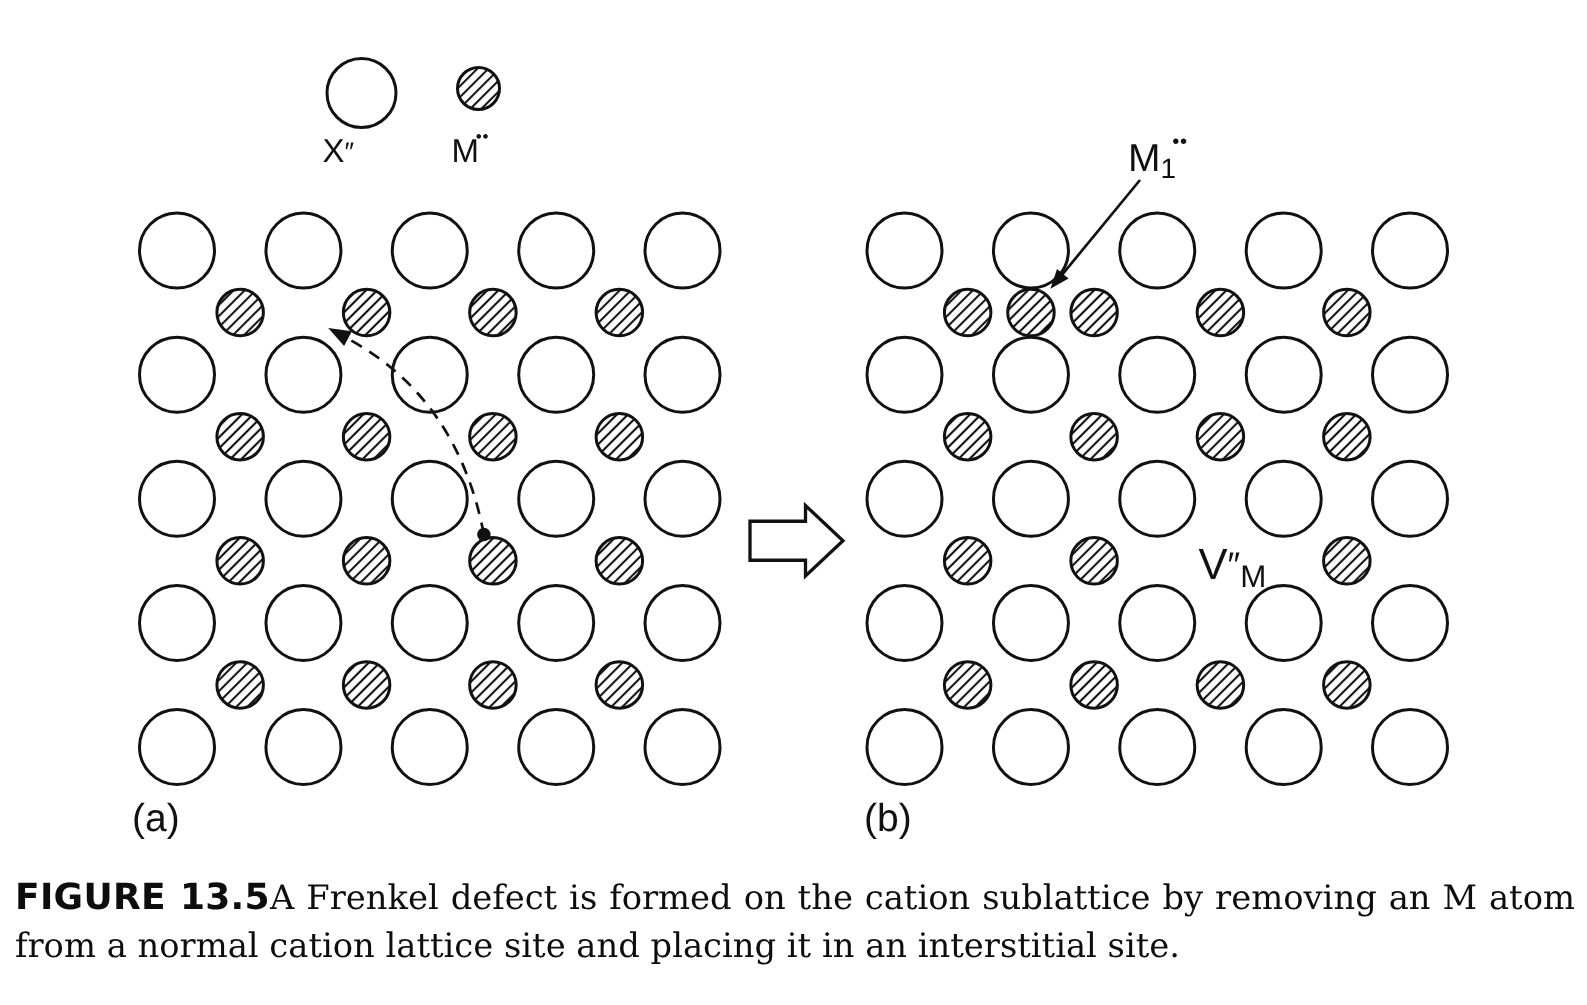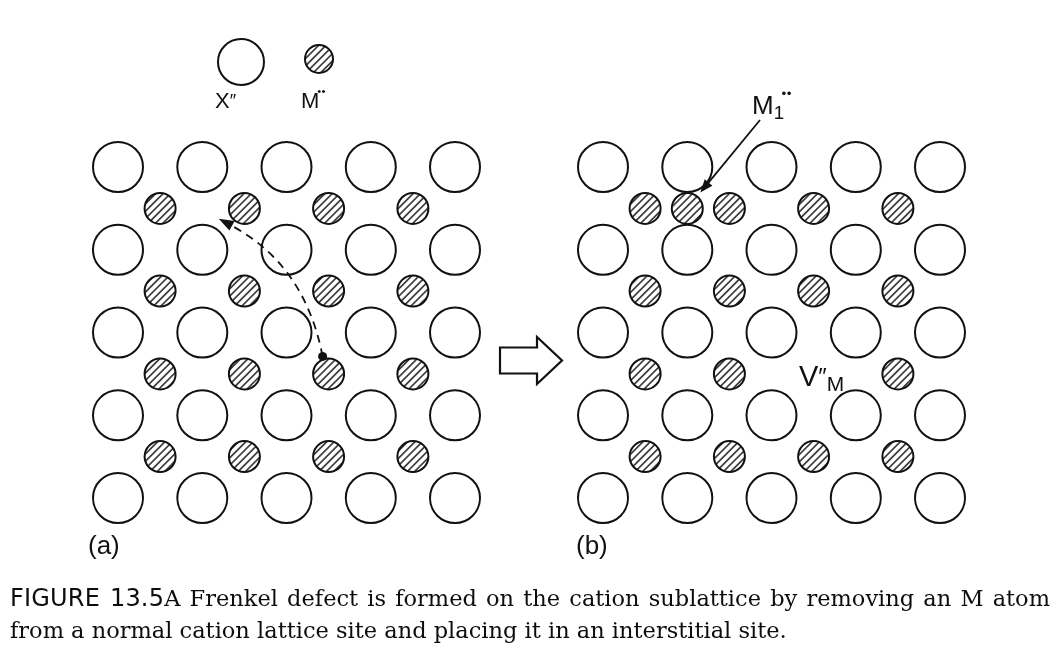--- a/index.html
+++ b/index.html
@@ -22,21 +22,21 @@
     top: 582px;
     width: 1040px;
     font-family: "DejaVu Serif", "Liberation Serif", serif;
     font-size: 22.5px;
     line-height: 32px;
     text-align: justify;
     color: #0d0d0d;
   }
   .cap-label {
     font-family: "DejaVu Sans", "Liberation Sans", sans-serif;
-    font-weight: normal;
+    font-weight: bold;
     font-size: 24px;
     letter-spacing: 0.2px;
   }
 </style>
 </head>
 <body>
 
 <svg id="diagram-svg" width="1058" height="578" viewBox="0 0 1058 578">
   <defs>
     <pattern id="hatch" width="5.2" height="5.2" patternUnits="userSpaceOnUse" patternTransform="rotate(-45)">

